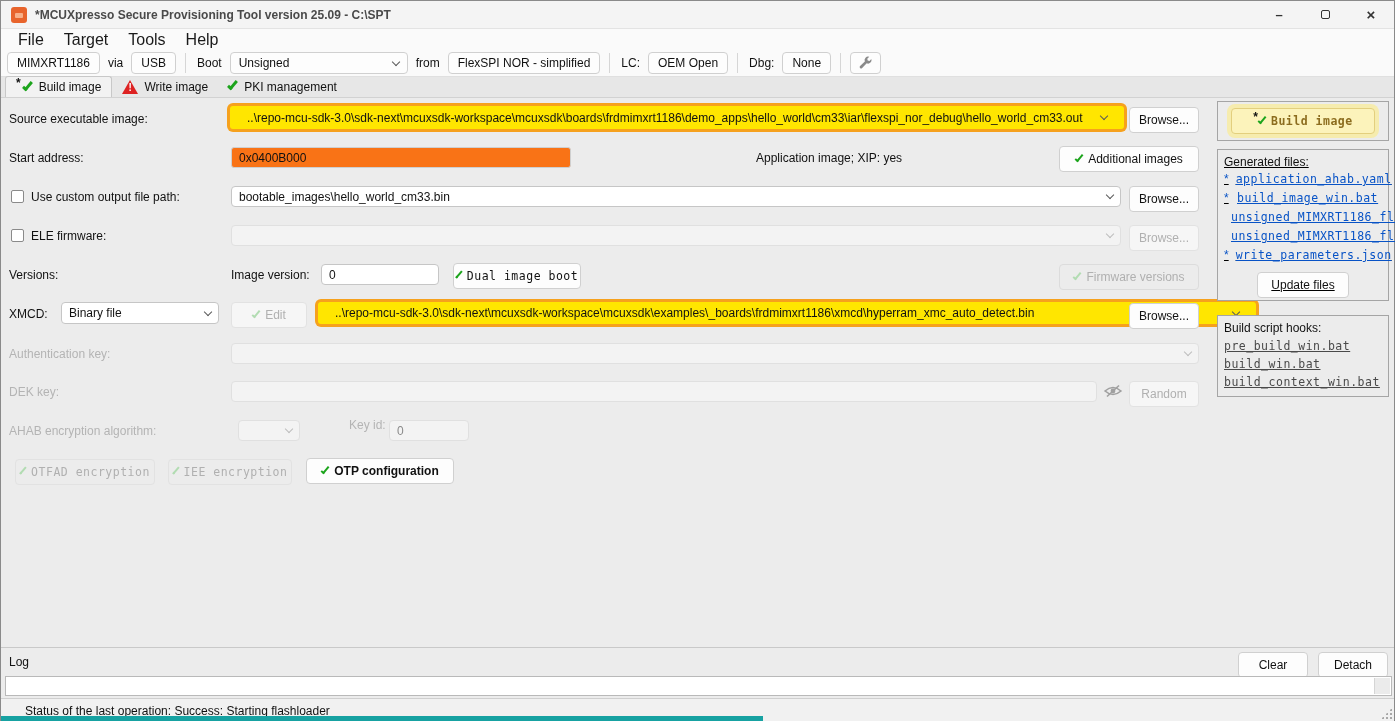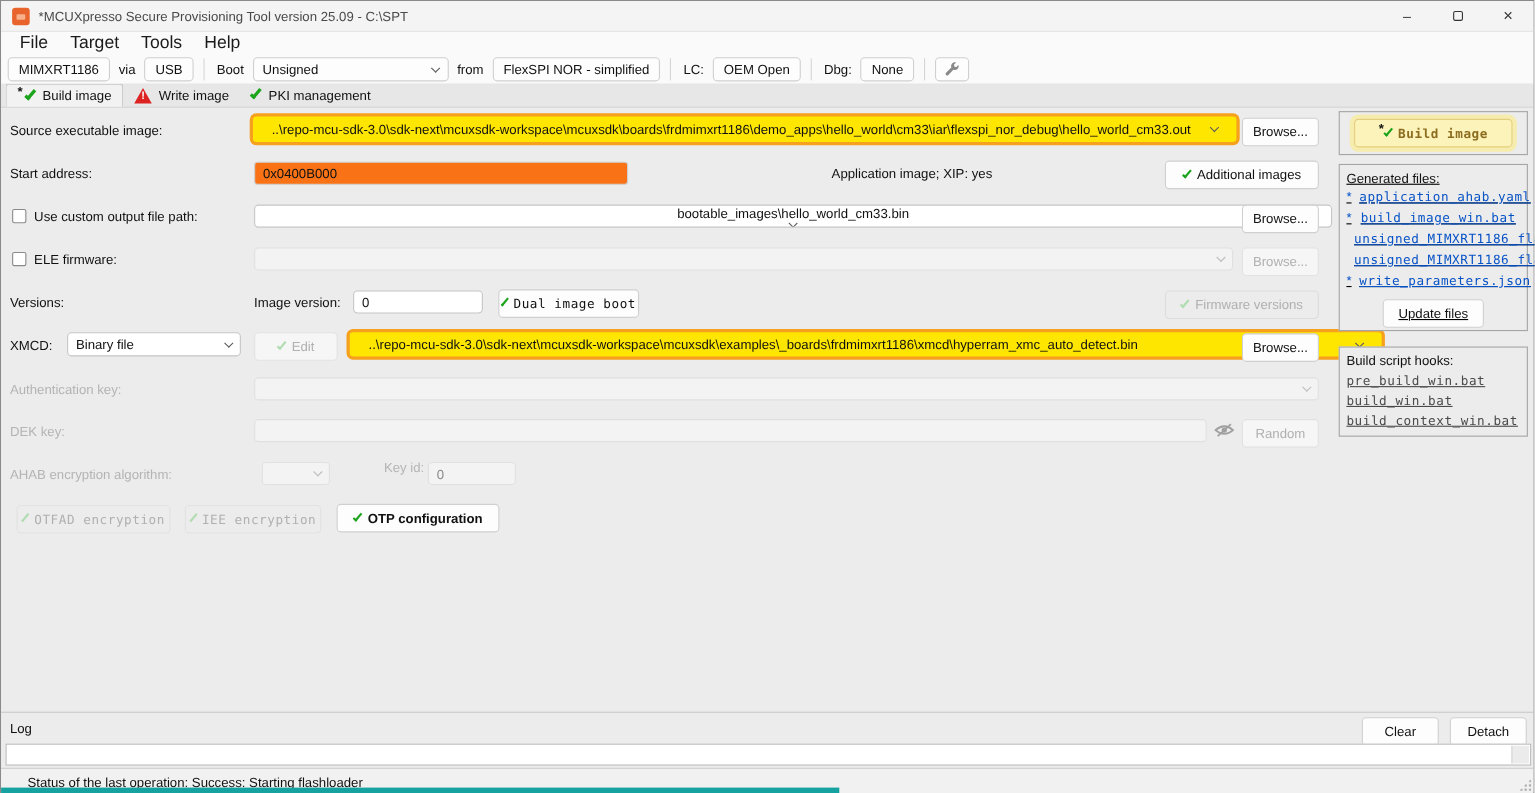--- a/index.html
+++ b/index.html
@@ -1,20 +1,20 @@
 <!DOCTYPE html>
 <html><head>
 <meta charset="utf-8">
 <style>
   * { margin:0; padding:0; box-sizing:border-box; }
   html,body { width:1395px; height:721px; font-family:"Liberation Sans", sans-serif; background:#ececec; overflow:hidden; }
   .window { position:relative; width:1395px; height:721px; background:#ececec; border:1px solid #8a8a8a; }
 
   
-  .titlebar { height:28px; background:#f4f4f4; display:flex; align-items:center; padding-left:10px; border-bottom:1px solid #e3e3e3; }
+  .titlebar { height:28px; background:#f4f4f4; display:flex; align-items:center; padding-left:10px; border-bottom:1px solid #e3e3e3;font-weight:bold; }
   .app-icon { width:16px; height:16px; background:#e8642c; border-radius:3px; margin-right:8px; position:relative; flex:0 0 auto; }
   .app-icon::after { content:""; position:absolute; left:4px; top:6px; width:8px; height:5px; background:#f7b089; border-radius:1px; }
   .title-text { font-size:12px; color:#4a4a4a; }
   .win-controls { margin-left:auto; display:flex; height:100%; }
   .win-btn { width:46px; display:flex; align-items:center; justify-content:center; font-size:13px; color:#333; }
   .max-glyph { width:9px; height:9px; border:1px solid #333; border-radius:2px; }
 
   
   .menubar { height:21px; background:#fafafa; display:flex; align-items:center; padding-left:8px; gap:2px; }
   .menu-item { font-size:16px; color:#1a1a1a; padding:2px 9px; }
@@ -164,21 +164,21 @@
       <span>0x0400B000</span>
     </div>
     <span class="flabel" style="left:755px; top:53px;">Application image; XIP: yes</span>
     <div class="btn" style="left:1058px; top:48px; width:140px;">
       <span class="check small"></span>
       <span>Additional images</span>
     </div>
 
     <span class="checkbox" style="left:10px; top:92px;"></span>
     <span class="flabel" style="left:30px; top:92px;">Use custom output file path:</span>
-    <div class="field" style="left:230px; top:88px; width:980px;flex-direction:column;">
+    <div class="field" style="left:230px; top:88px; width:890px;">
       <span>bootable_images\hello_world_cm33.bin</span>
       <span class="chev"></span>
     </div>
     <div class="btn" style="left:1128px; top:88px; width:70px;">Browse...</div>
 
     <span class="checkbox" style="left:10px; top:131px;"></span>
     <span class="flabel" style="left:30px; top:131px;">ELE firmware:</span>
     <div class="field dis" style="left:230px; top:127px; width:890px;">
       <span></span>
       <span class="chev light"></span>

